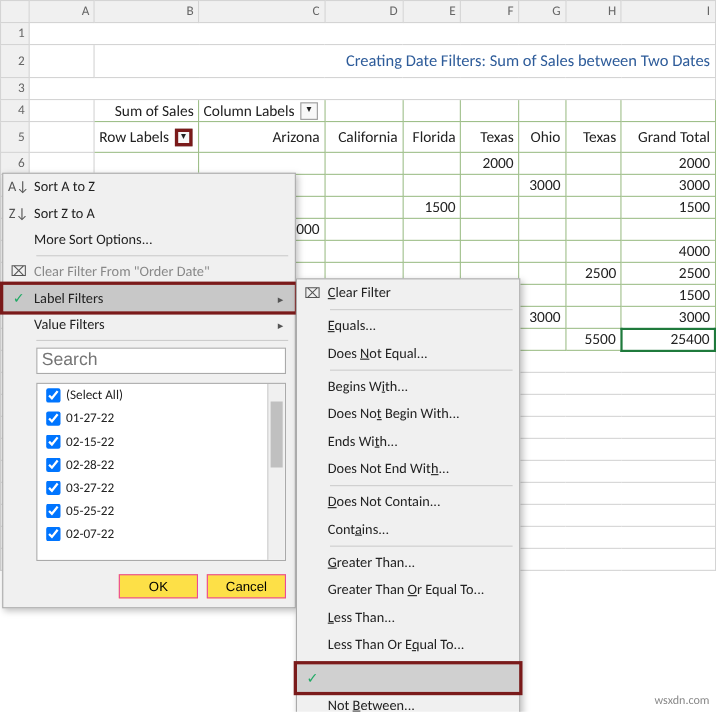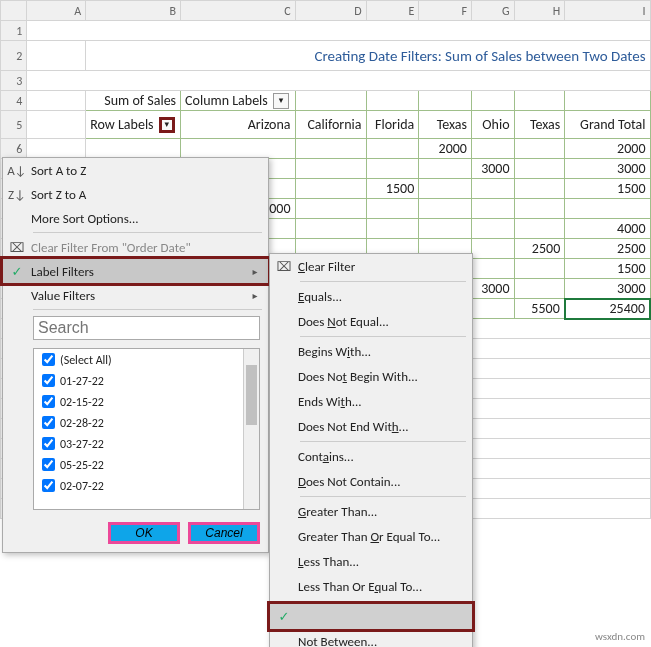--- a/index.html
+++ b/index.html
@@ -117,25 +117,24 @@
   }
   .btn-row {
     display: flex;
     justify-content: flex-end;
     gap: 8px;
     padding: 8px;
   }
   .btn {
     width: 72px;
     height: 22px;
-    border: 3px solid #ec4899;
-    background: #0ea5e9;
+    border: 1px solid #ec4899;
+    background: #fde047;
     font-size: 12px;
     cursor: pointer;
-    font-style: italic;
   }
   .menu2 { left: 269px; top: 253px; width: 204px; }
   .menu2 .menu-row { height: 25px; }
   .menu2 .menu-row.hl2 { background: #d0d0d0; outline: 3px solid #7a1a1a; }
   .under { text-decoration: underline; text-underline-offset: 1px; }
   
   .watermark {
     position: absolute;
     right: 6px;
     bottom: 4px;
@@ -466,25 +465,25 @@
       <span class="icon"></span>
       <span class="lab">Ends Wi<span class="under">t</span>h...</span>
     </div>
   <div class="menu-row">
       <span class="icon"></span>
       <span class="lab">Does Not End Wit<span class="under">h</span>...</span>
     </div>
   <div class="menu-sep"></div>
   <div class="menu-row">
       <span class="icon"></span>
+      <span class="lab"><span class="under">D</span>oes Not Contain...</span>
+    </div>
+  <div class="menu-row">
+      <span class="icon"></span>
       <span class="lab">Cont<span class="under">a</span>ins...</span>
-    </div>
-  <div class="menu-row">
-      <span class="icon"></span>
-      <span class="lab"><span class="under">D</span>oes Not Contain...</span>
     </div>
   <div class="menu-sep"></div>
   <div class="menu-row">
       <span class="icon"></span>
       <span class="lab"><span class="under">G</span>reater Than...</span>
     </div>
   <div class="menu-row">
       <span class="icon"></span>
       <span class="lab">Greater Than <span class="under">O</span>r Equal To...</span>
     </div>

